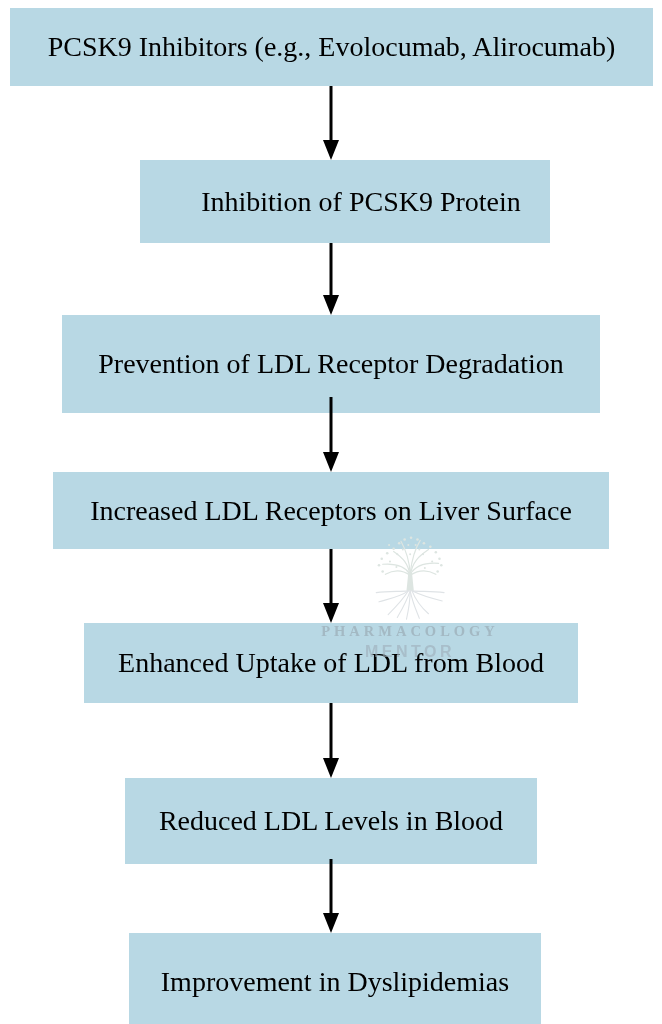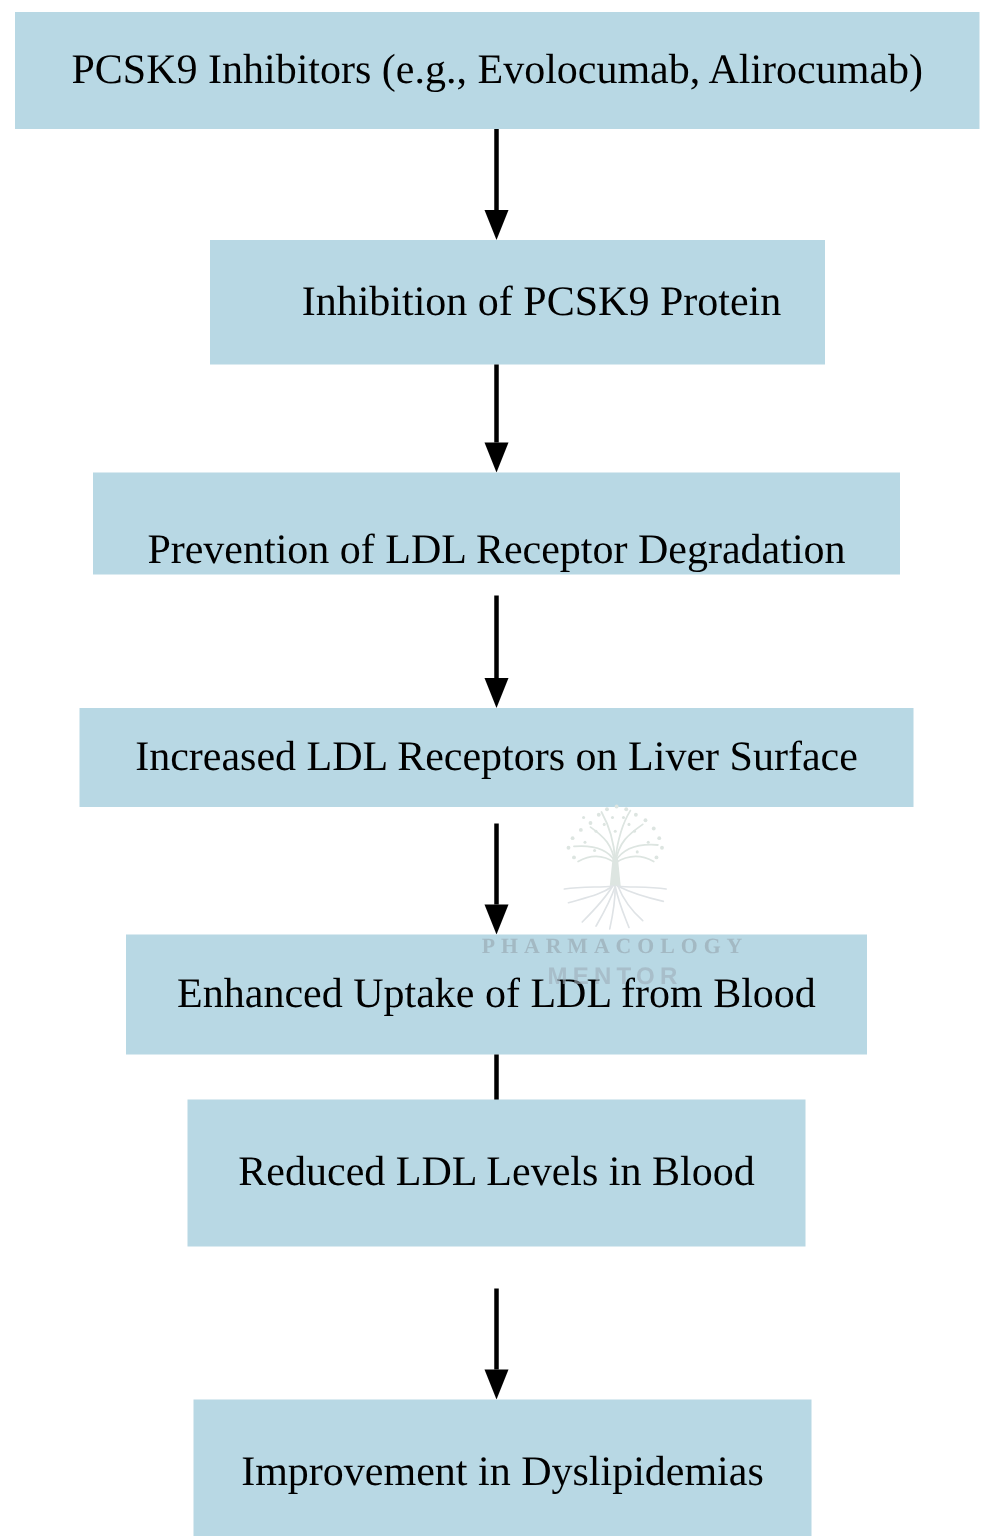--- a/index.html
+++ b/index.html
@@ -17,24 +17,24 @@
     display: flex;
     align-items: center;
     justify-content: center;
     color: var(--box-text, #000000);
     font-size: 28px;
     white-space: nowrap;
     text-align: center;
   }
   .b1 { left: 10px;  top: 8px;   width: 643px; height: 78px; }
   .b2 { left: 140px; top: 160px; width: 378px; height: 83px; padding-left: 32px; }
-  .b3 { left: 62px;  top: 315px; width: 538px; height: 68px; align-items: flex-end; }
-  .b4 { left: 53px;  top: 472px; width: 556px; height: 66px; }
+  .b3 { left: 62px;  top: 315px; width: 538px; height: 98px; }
+  .b4 { left: 53px;  top: 472px; width: 556px; height: 77px; }
   .b5 { left: 84px;  top: 623px; width: 494px; height: 80px; }
-  .b6 { left: 125px; top: 733px; width: 412px; height: 98px; }
+  .b6 { left: 125px; top: 778px; width: 412px; height: 86px; }
   .b7 { left: 129px; top: 933px; width: 412px; height: 97px; }
 
   .arrow { position: absolute; left: 323px; width: 16px; }
   .a1 { top: 86px;  height: 74px; }
   .a2 { top: 243px; height: 72px; }
   .a3 { top: 397px; height: 75px; }
   .a4 { top: 549px; height: 74px; }
   .a5 { top: 703px; height: 75px; }
   .a6 { top: 859px; height: 74px; }
   .arrow .shaft {

